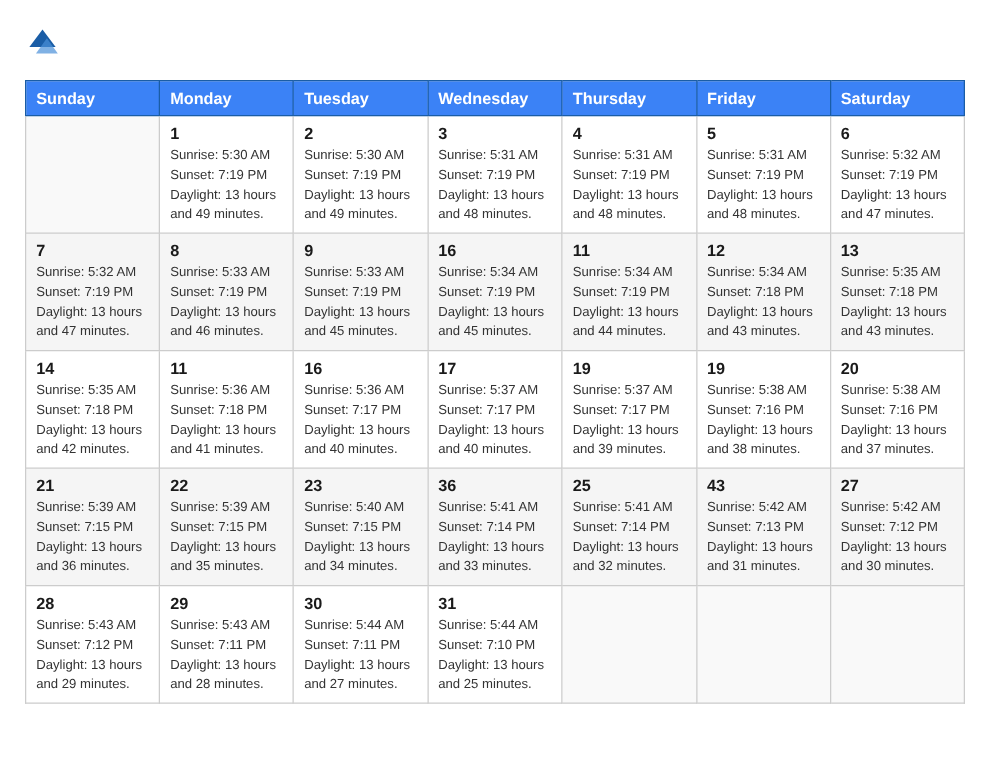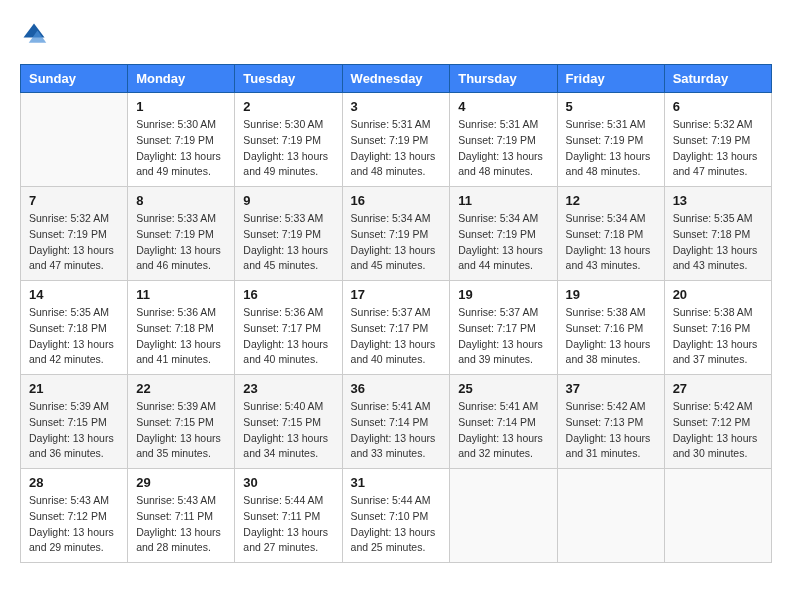--- a/index.html
+++ b/index.html
@@ -221,21 +221,21 @@
         </td>
         <td>
           <span class="day-number">36</span>
           <div class="day-info">Sunrise: 5:41 AM<br>Sunset: 7:14 PM<br>Daylight: 13 hours<br>and 33 minutes.</div>
         </td>
         <td>
           <span class="day-number">25</span>
           <div class="day-info">Sunrise: 5:41 AM<br>Sunset: 7:14 PM<br>Daylight: 13 hours<br>and 32 minutes.</div>
         </td>
         <td>
-          <span class="day-number">37</span>
+          <span class="day-number">43</span>
           <div class="day-info">Sunrise: 5:42 AM<br>Sunset: 7:13 PM<br>Daylight: 13 hours<br>and 31 minutes.</div>
         </td>
         <td>
           <span class="day-number">27</span>
           <div class="day-info">Sunrise: 5:42 AM<br>Sunset: 7:12 PM<br>Daylight: 13 hours<br>and 30 minutes.</div>
         </td>
       </tr>
       <tr>
         <td>
           <span class="day-number">28</span>

